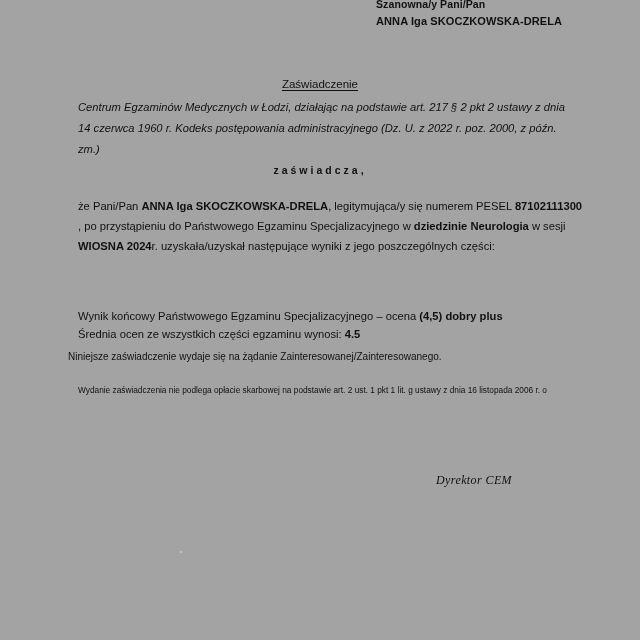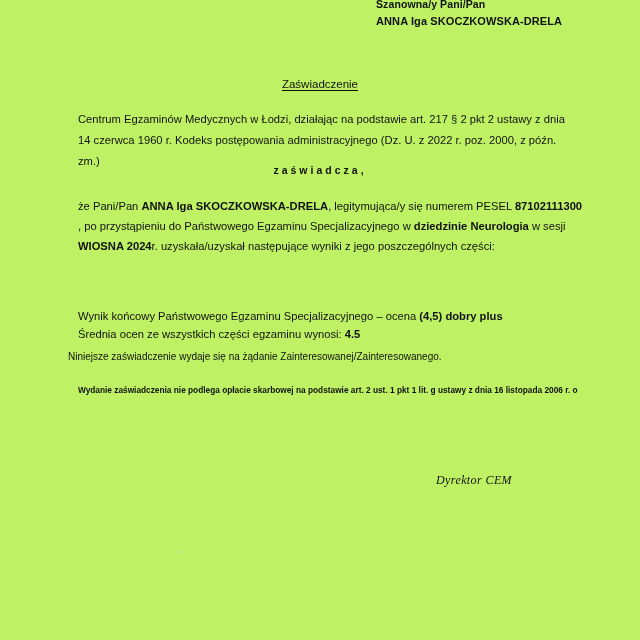--- a/index.html
+++ b/index.html
@@ -12,21 +12,21 @@
     height: 640px;
     position: relative;
     overflow: hidden;
     font-family: "Liberation Sans", sans-serif;
     color: #111111;
     -webkit-font-smoothing: antialiased;
   }
   .page {
     position: absolute;
     inset: 0;
-    background: #bef264;
+    background: #a3a3a3;
   }
 
   
   .addressee {
     position: absolute;
     left: 376px;
     top: -4px;
     font-size: 10.5px;
     font-weight: bold;
     line-height: 17px;
@@ -46,24 +46,25 @@
     font-size: 11.5px;
     font-weight: normal;
     text-decoration: underline;
     text-underline-offset: 2px;
   }
 
   
   .para-basis {
     position: absolute;
     left: 78px;
-    top: 109px;
+    top: 97px;
     width: 488px;
     font-size: 11.2px;
     line-height: 21px;
+    font-style: italic;
   }
 
   
   .attests {
     position: absolute;
     left: 0;
     right: 0;
     top: 164px;
     text-align: center;
     font-size: 10.5px;
@@ -121,21 +122,21 @@
 
   
   .footnote {
     position: absolute;
     left: 78px;
     top: 381px;
     width: 505px;
     font-size: 8.3px;
     line-height: 18px;
   }
-  .footnote .l { display: block; white-space: nowrap; font-weight: bold; }
+  .footnote .l { display: block; white-space: nowrap; }
 
   
   .signature {
     position: absolute;
     left: 436px;
     top: 473px;
     font-family: "Liberation Serif", serif;
     font-style: italic;
     font-size: 12px;
     letter-spacing: 0.4px;

